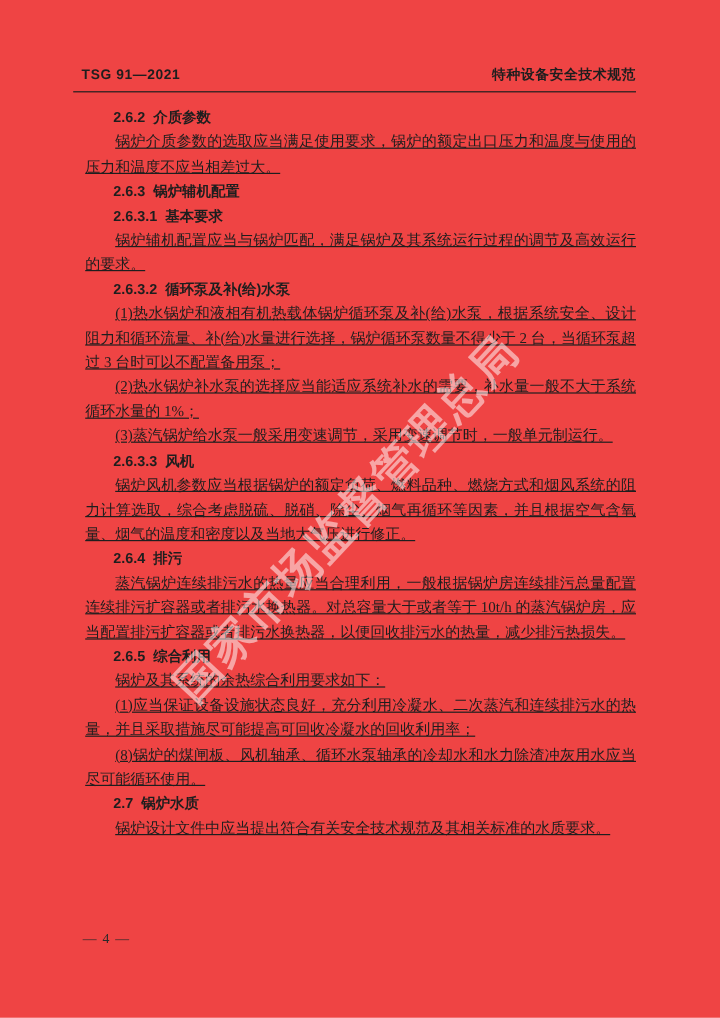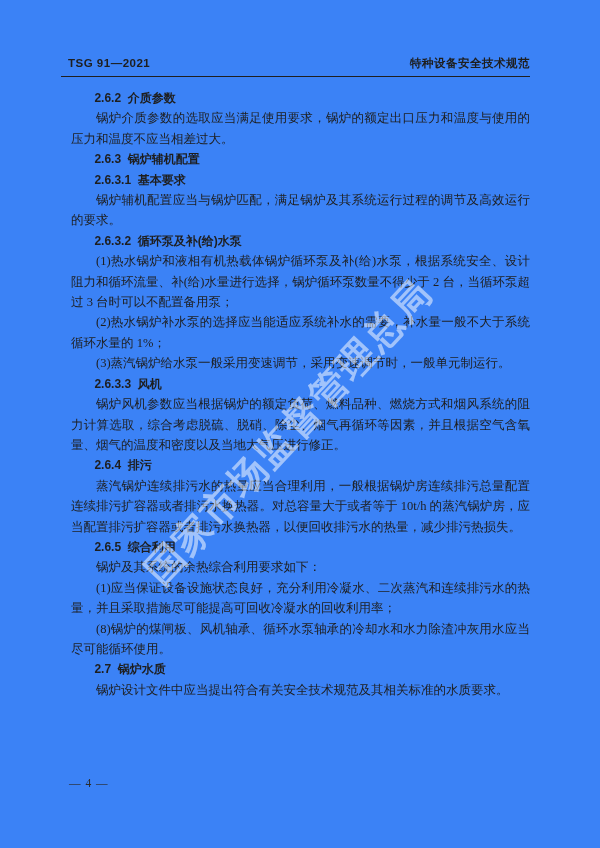--- a/index.html
+++ b/index.html
@@ -40,20 +40,21 @@
     left: 71px;
     top: 88px;
     width: 459px;
     font-size: 12.5px;
     line-height: 20.4px;
   }
   .content .para {
     text-align: justify;
     text-indent: 2em;
     margin: 0;
+    text-decoration: underline;
   }
   .content .heading {
     font-family: "Liberation Sans", "DejaVu Sans", sans-serif;
     font-weight: bold;
     font-size: 12px;
     text-indent: 1.95em;
     white-space: pre-wrap;
     margin: 0;
   }
 
@@ -80,21 +81,21 @@
     left: 69px;
     top: 777px;
     font-size: 11.5px;
     letter-spacing: 1px;
     color: #2a2a2a;
   }
 </style>
 </head>
 <body>
 
-<div class="page" style="background: #3b82f6; color: rgb(30, 30, 30);">
+<div class="page" style="background: #ef4444; color: rgb(30, 30, 30);">
 
   <div class="header">
     <span class="h-left">TSG 91—2021</span>
     <span class="h-right">特种设备安全技术规范</span>
   </div>
 
   <div class="content" id="content">
       <div class="block heading">2.6.2  介质参数</div>
       <div class="block para">锅炉介质参数的选取应当满足使用要求，锅炉的额定出口压力和温度与使用的压力和温度不应当相差过大。</div>
       <div class="block heading">2.6.3  锅炉辅机配置</div>

